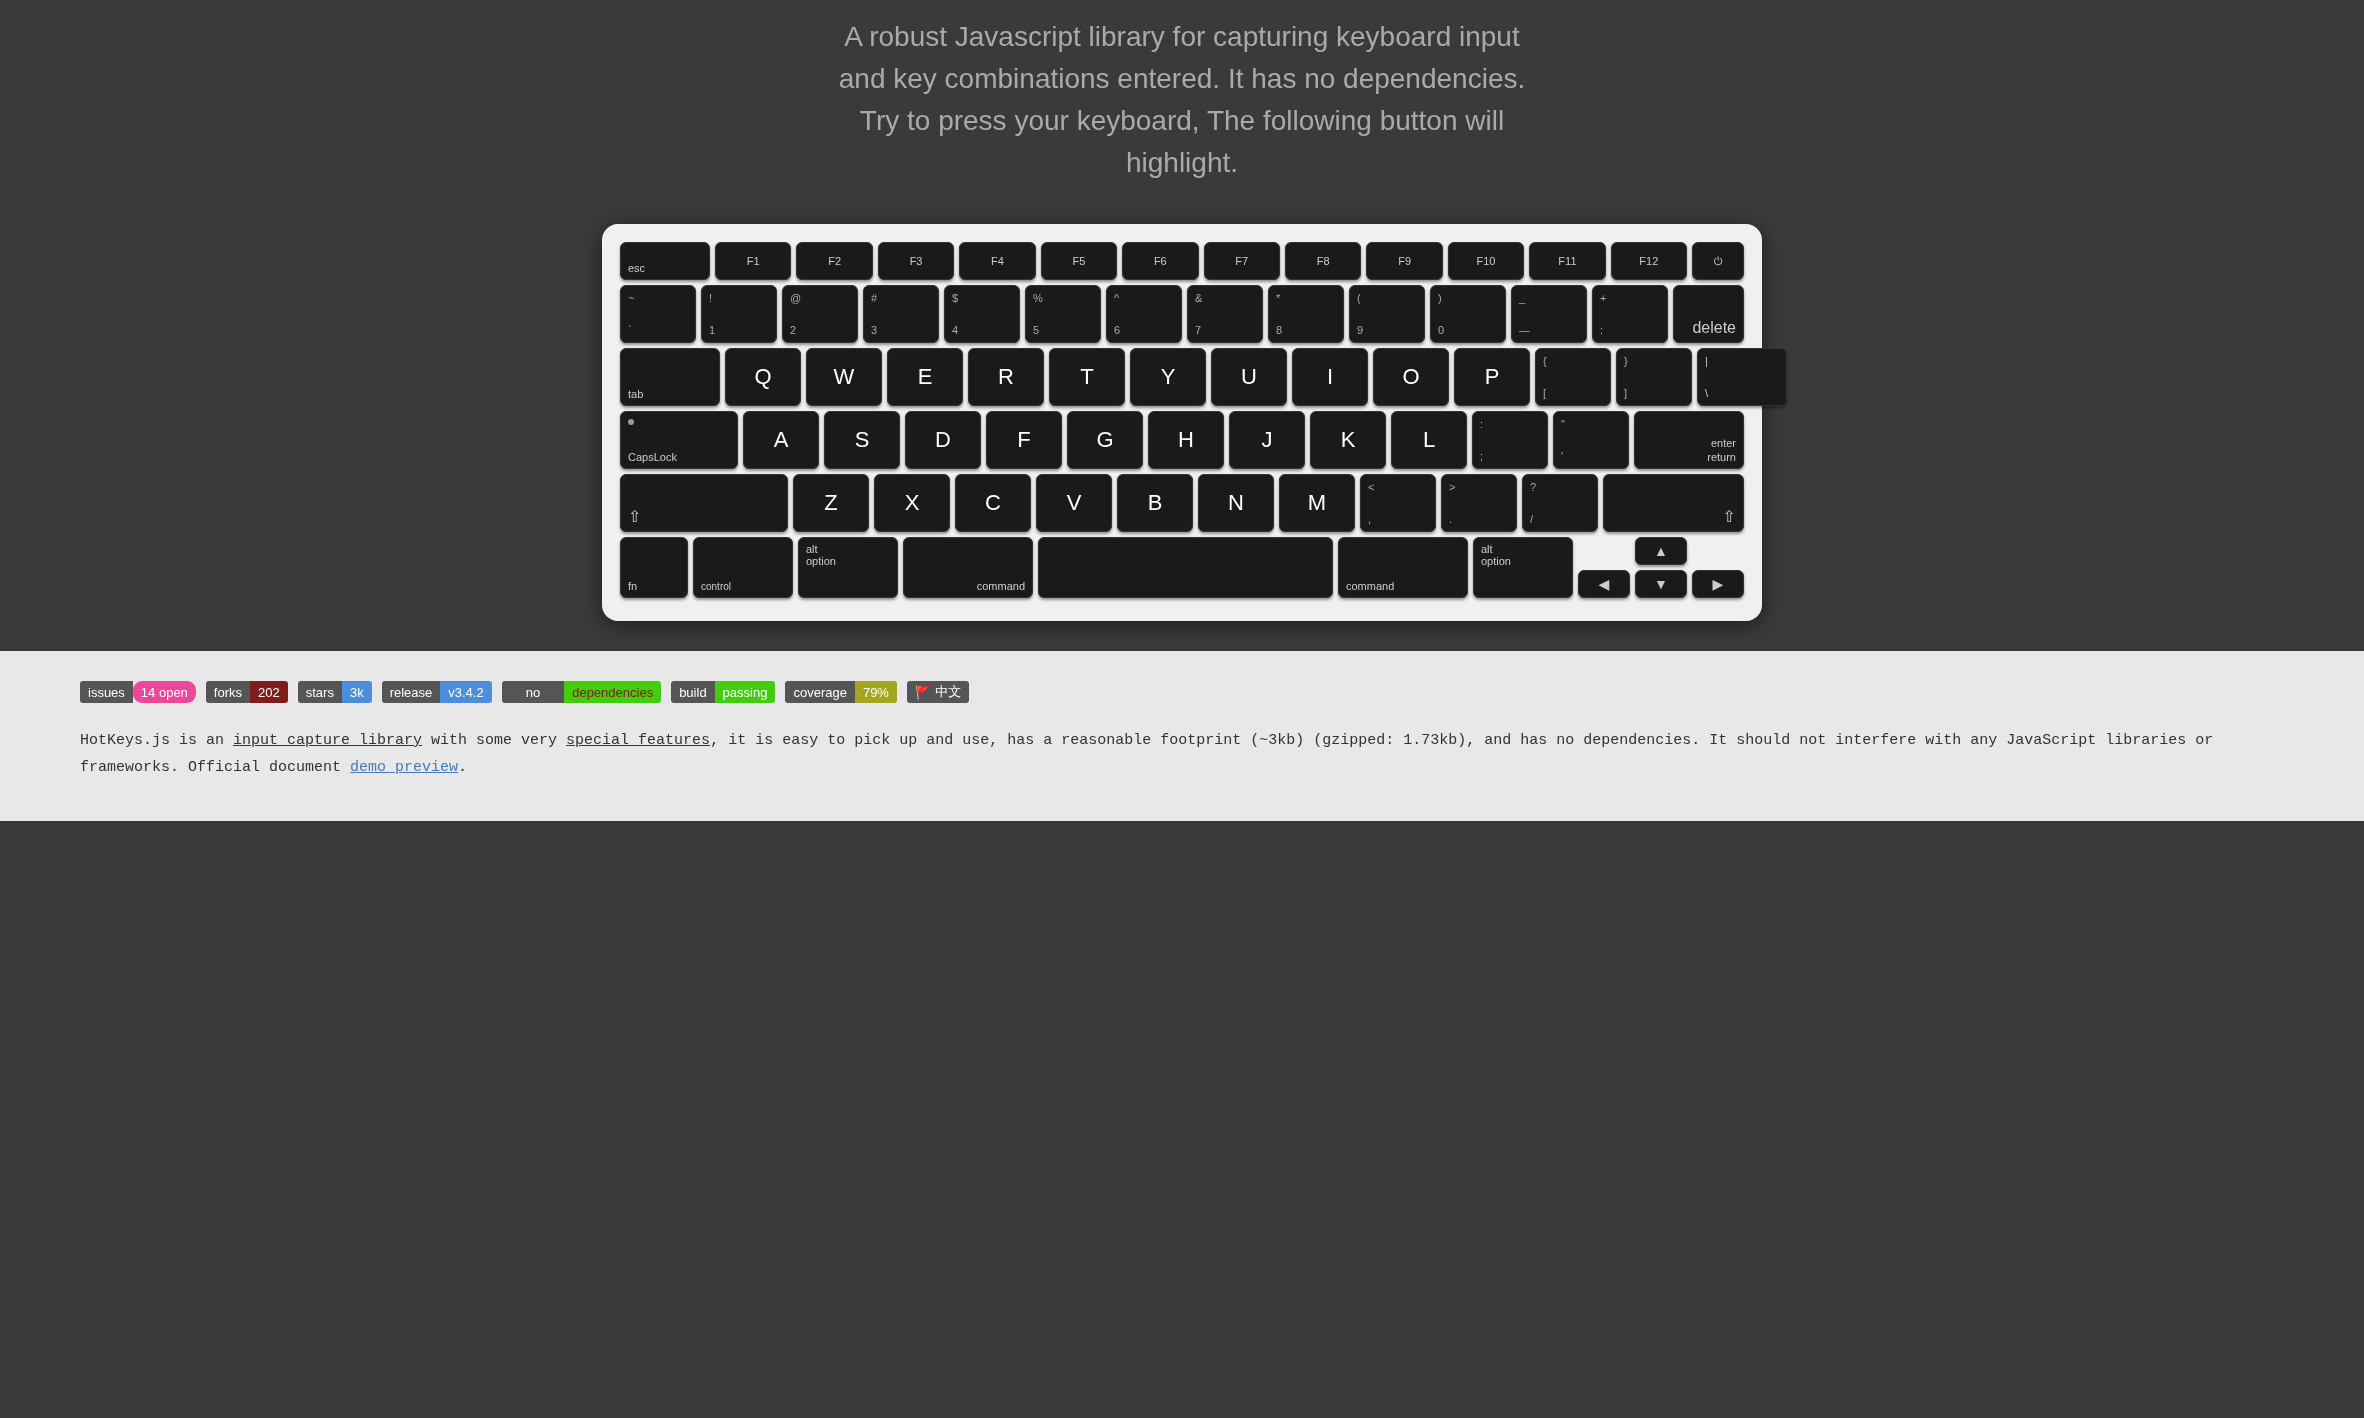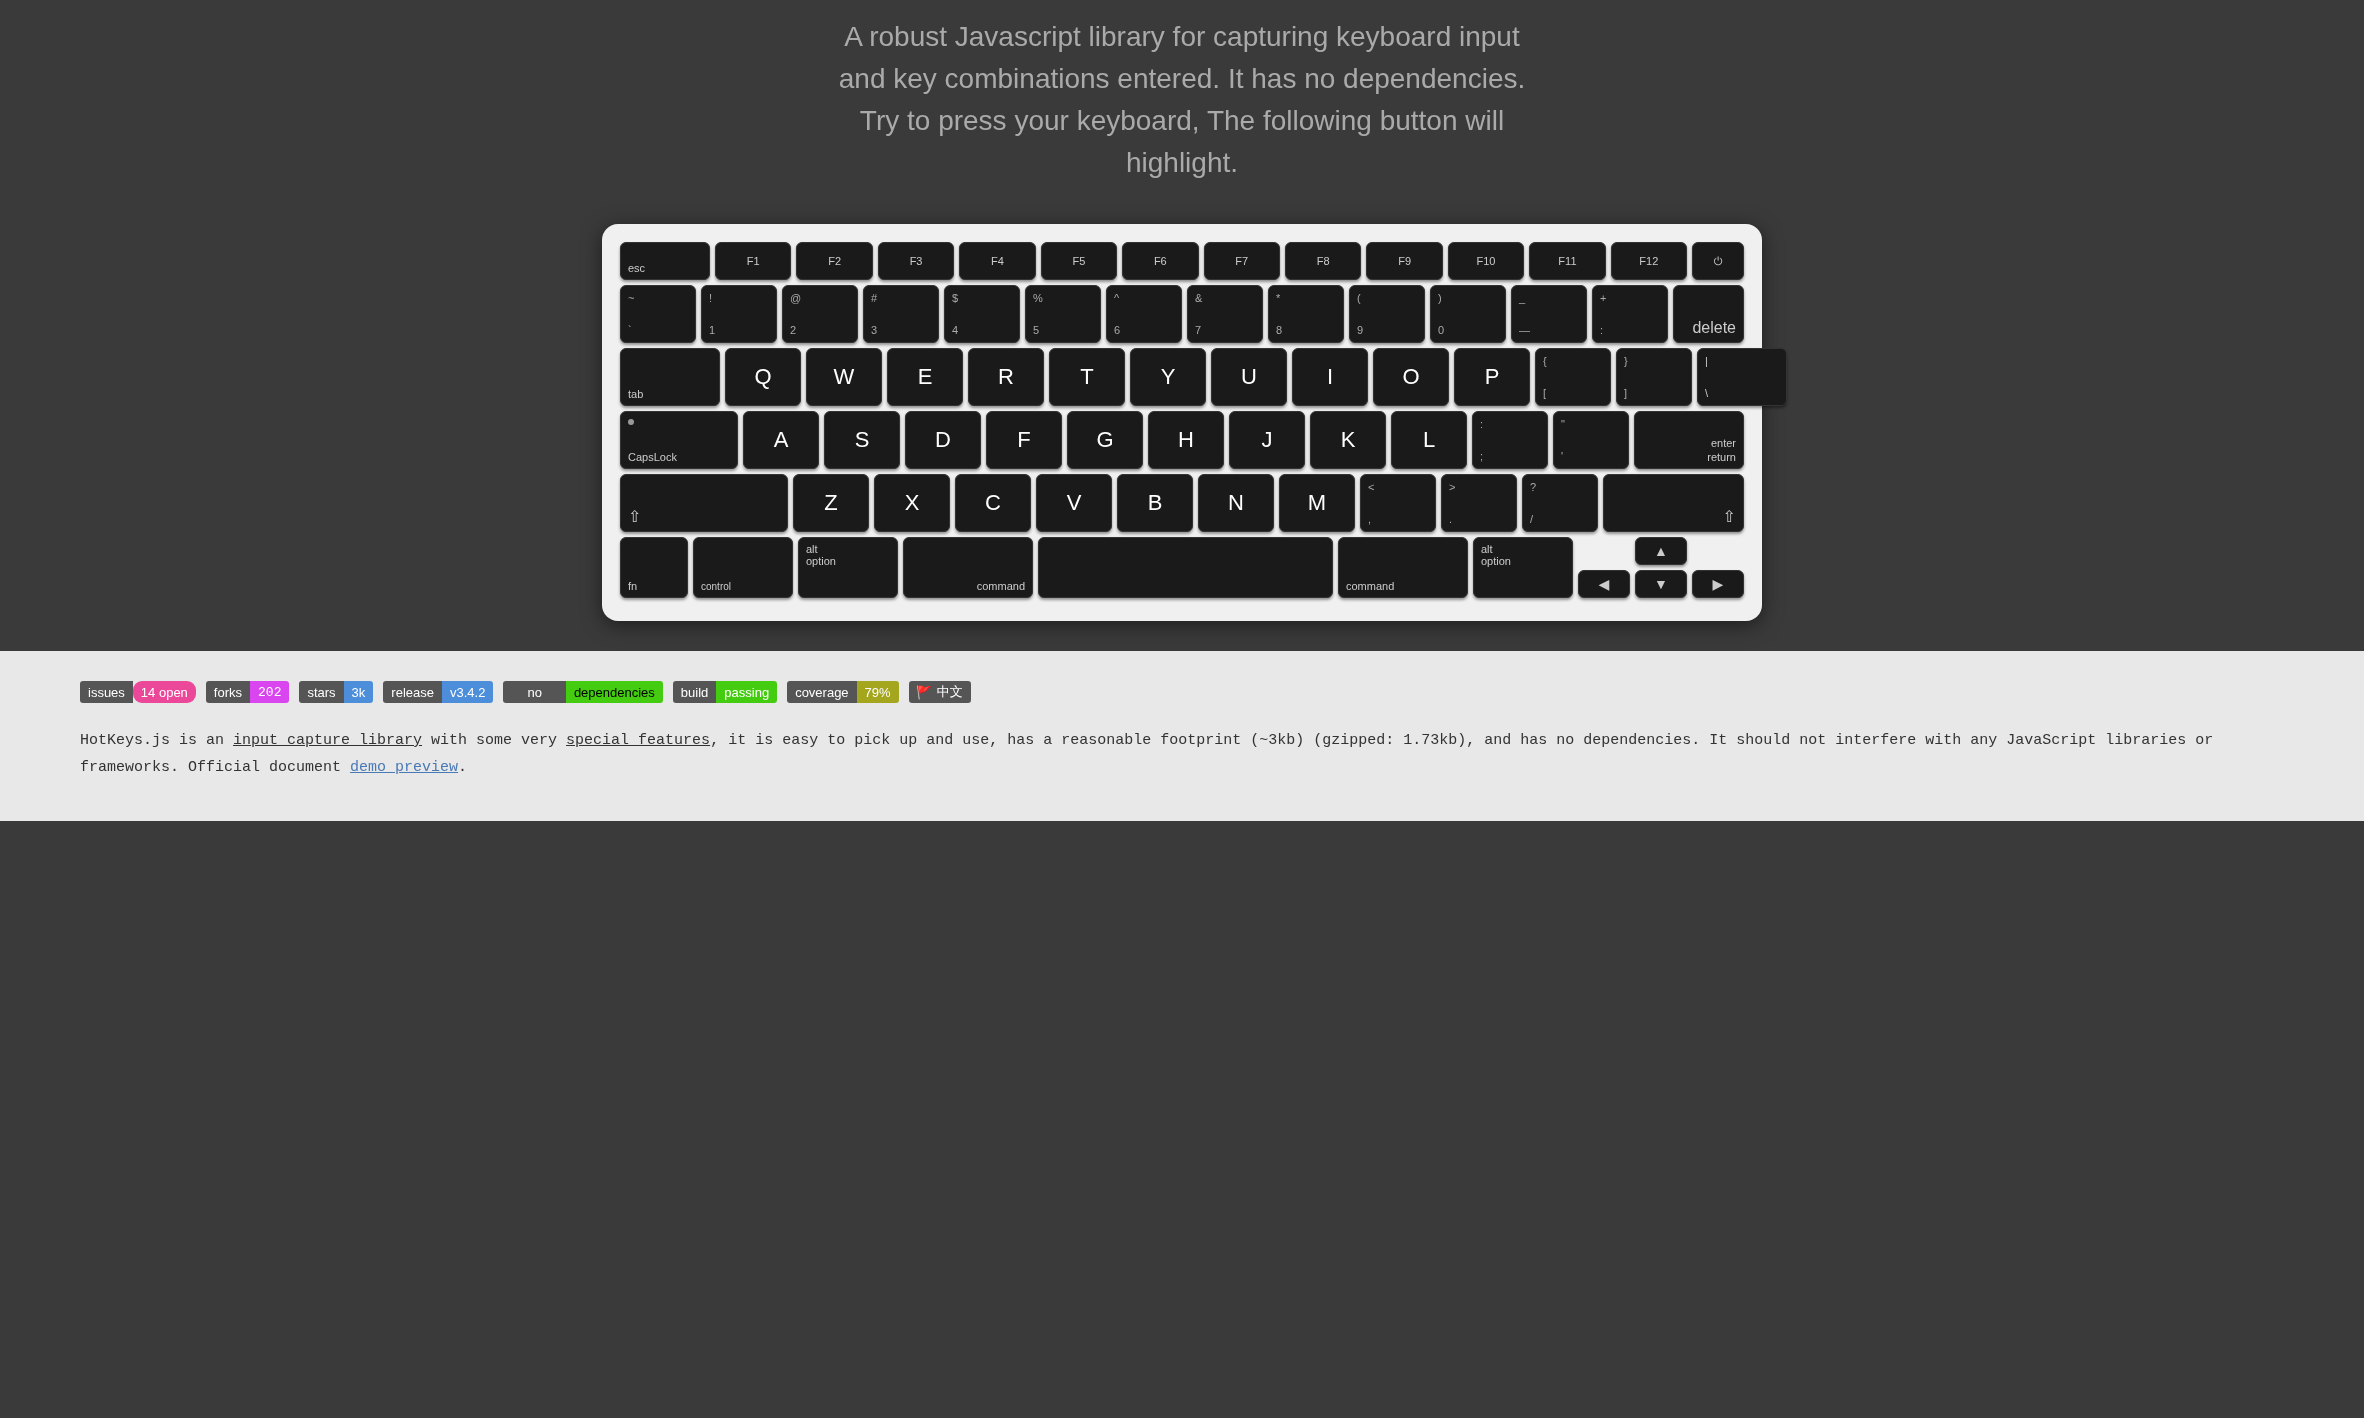--- a/index.html
+++ b/index.html
@@ -207,21 +207,21 @@
     .badge .badge-value {
       padding: 0 8px;
       height: 100%;
       display: flex;
       align-items: center;
       color: #fff;
       font-weight: 500;
     }
 
     .badge-orange .badge-value { background: #ec4899; border-radius: 9px; }
-    .badge-blue .badge-value { background: #d946ef; font-family: Liberation Mono, monospace; }
+    .badge-blue .badge-value { background: #7f1d1d; }
     .badge-brightblue .badge-value { background: #4c8eda; }
     .badge-green .badge-value { background: #44cc11; color: #fff; }
     .badge-coverage .badge-value { background: #a4a61d; }
 
     .description-text {
       font-size: 15px;
       line-height: 1.8;
       color: #333;
       font-family: 'Courier New', Courier, monospace;
     }
@@ -247,21 +247,21 @@
       padding: 0 24px;
       background: #555;
       color: #fff;
       height: 100%;
       display: flex;
       align-items: center;
     }
     .no-deps-badge .nd-value {
       padding: 0 8px;
       background: #44cc11;
-      color: #000000;
+      color: #7f1d1d;
       height: 100%;
       display: flex;
       align-items: center;
       font-weight: 500;
     }
 
     .china-badge {
       display: inline-flex;
       align-items: center;
       border-radius: 3px;

